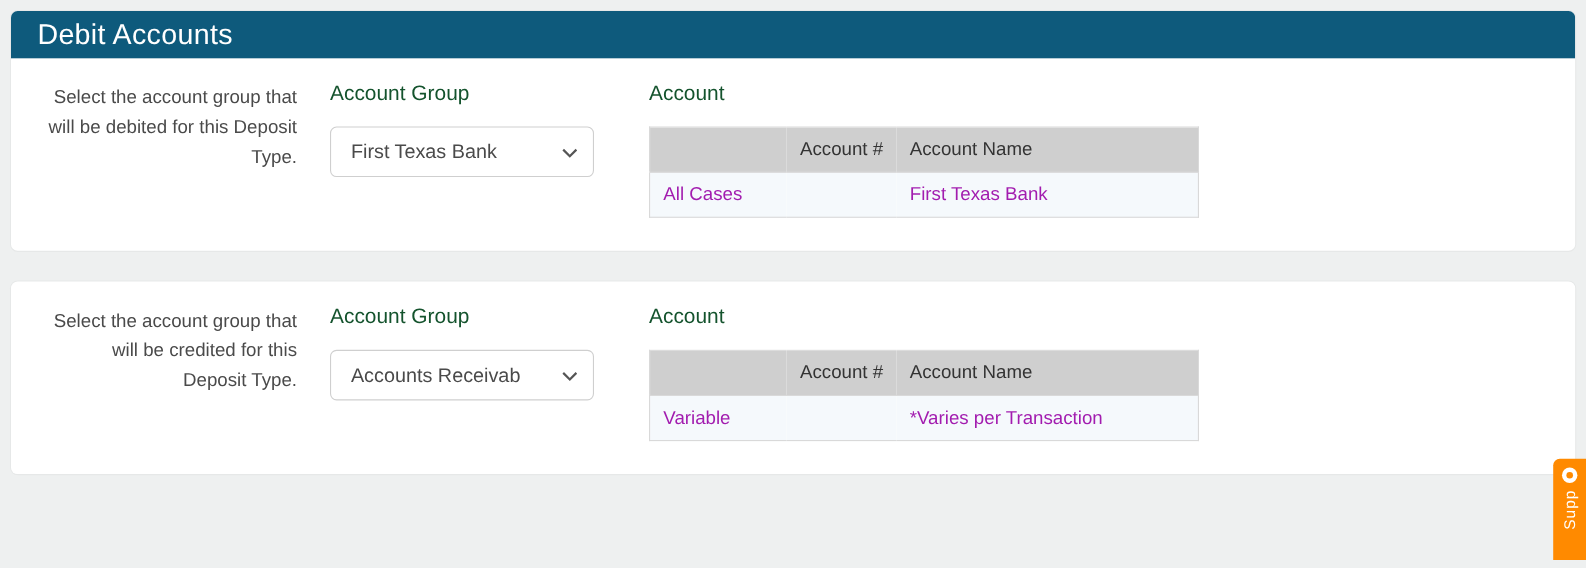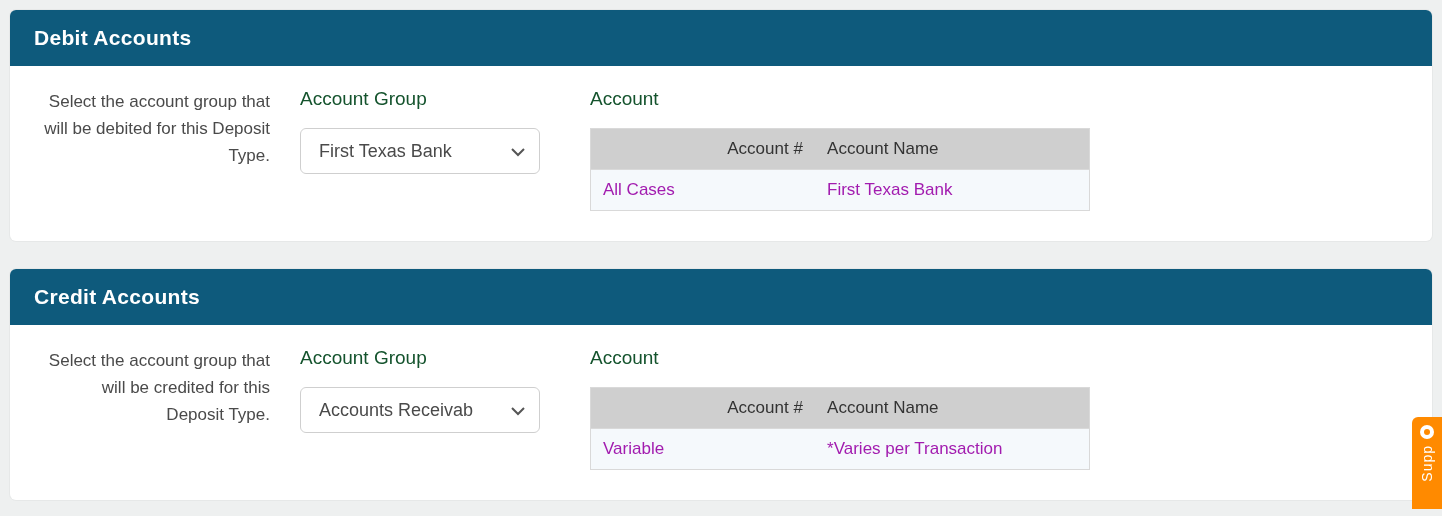--- a/index.html
+++ b/index.html
@@ -18,23 +18,23 @@
   .card {
     background: #ffffff;
     border-radius: 6px;
     overflow: hidden;
     margin-bottom: 28px;
     box-shadow: 0 0 0 1px rgba(0,0,0,0.03);
   }
   .card-header {
     background: #0e5a7c;
     color: #ffffff;
-    font-size: 21px;
-    font-weight: 700;
-    padding: 16px 24px;
+    font-size: 26px;
+    font-weight: 400;
+    padding: 6px 24px;
     letter-spacing: 0.3px;
   }
   .card-body {
     display: flex;
     padding: 22px 30px 30px 30px;
     gap: 30px;
   }
   .col-help {
     width: 230px;
     font-size: 17px;
@@ -182,21 +182,20 @@
               <td></td>
               <td>First Texas Bank</td>
             </tr>
           </tbody>
         </table>
       </div>
     </div>
   </div>
 
   <div class="card">
-    <div class="card-header">Credit Accounts</div>
     <div class="card-body">
       <div class="col-help">Select the account group that will be credited for this Deposit Type.</div>
       <div class="col-group">
         <div class="field-label">Account Group</div>
         <div class="select-wrap">
           <button class="select">Accounts Receivab</button>
           <svg viewBox="0 0 16 16">
               <path d="M2 5 L8 11 L14 5" fill="none" stroke="#555" stroke-width="2"></path>
             </svg>
         </div>

